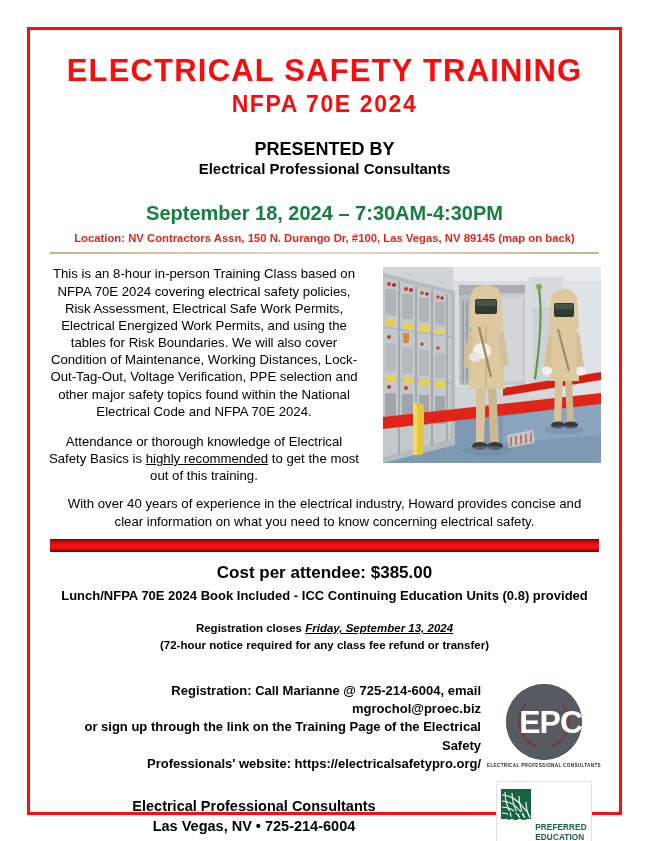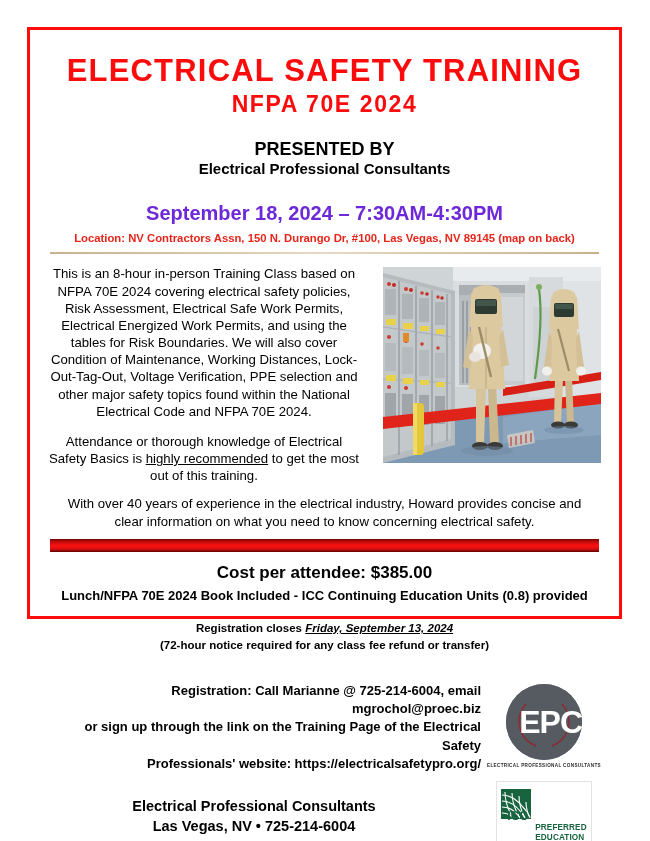--- a/index.html
+++ b/index.html
@@ -20,21 +20,21 @@
     width: 650px;
     height: 841px;
     background: #ffffff;
   }
   
   #frame {
     position: absolute;
     left: 27px;
     top: 27px;
     width: 595px;
-    height: 592px;
+    height: 788px;
     border: 3px solid #ff0d0d;
     box-sizing: border-box;
     background: #fff;
   }
   .inner {
     position: absolute;
     left: 0; top: 0; right: 0; bottom: 0;
     padding: 0 18px;
     box-sizing: border-box;
   }
@@ -69,21 +69,21 @@
   .presented-org {
     text-align: center;
     font-weight: bold;
     font-size: 15px;
     line-height: 1.25;
   }
 
   
   .date-line {
     text-align: center;
-    color: #6d28d9;
+    color: #15803d;
     font-weight: bold;
     font-size: 20px;
     margin-top: 22px;
     line-height: 1.2;
   }
   .location-line {
     text-align: center;
     color: #e8241a;
     font-weight: bold;
     font-size: 11.3px;

